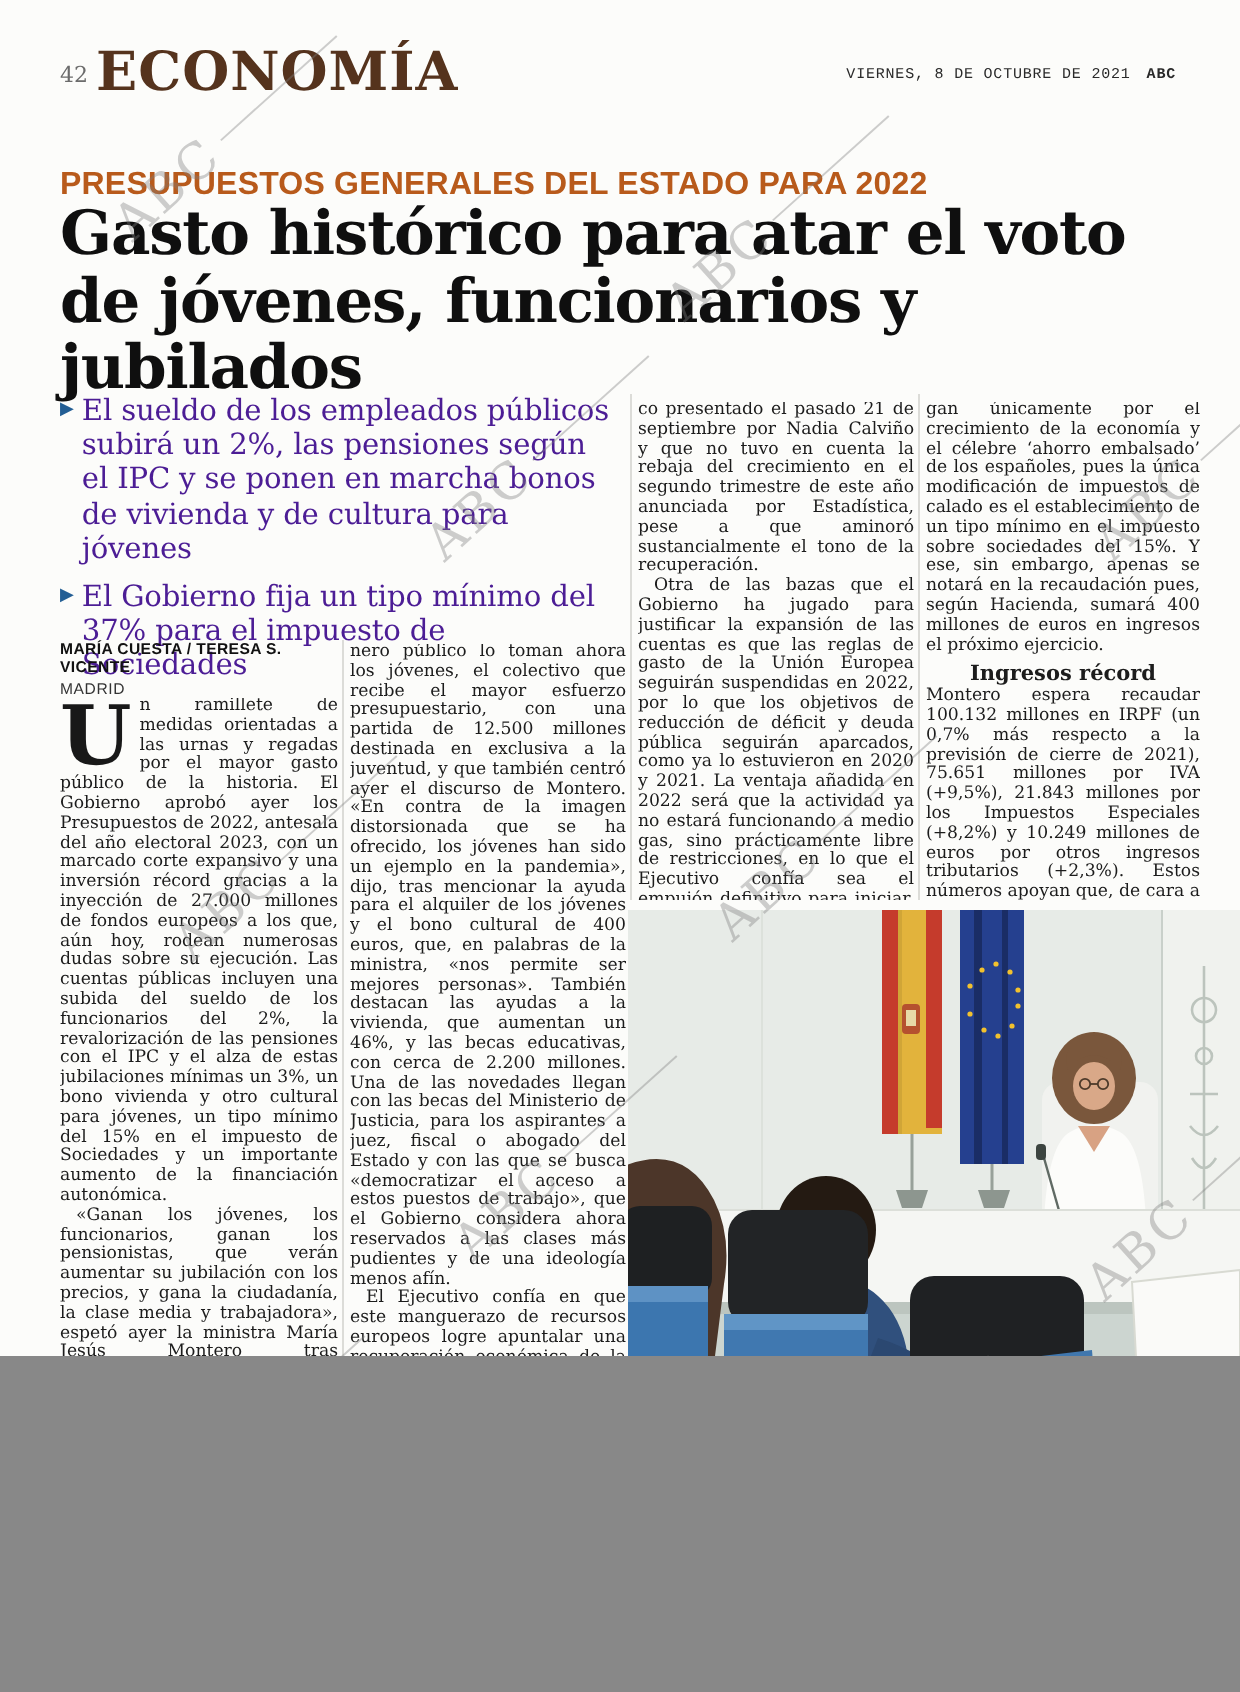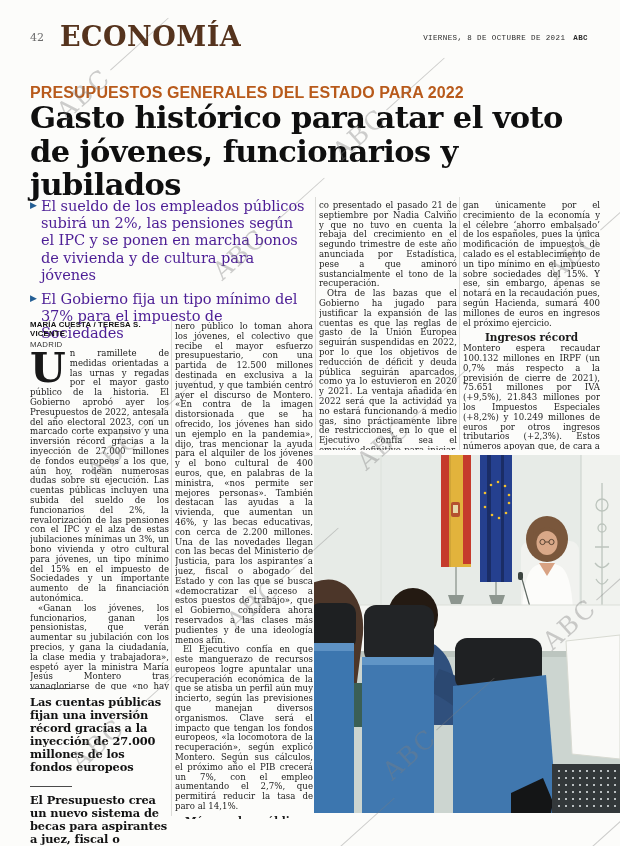--- a/index.html
+++ b/index.html
@@ -1,25 +1,25 @@
 <!DOCTYPE html>
 <html><head>
 <meta charset="utf-8">
 <style>
   html,body{margin:0;padding:0;background:#888;}
   .page{
-    position:relative; width:620px; height:846px; margin:0 auto;
+    position:relative; width:620px; height:678px; margin:0 auto;
     background:#fcfcfa; overflow:hidden;
     font-family:"DejaVu Serif","Liberation Serif",serif;
     color:#1c1c1c;
   }
   
   .page-number{position:absolute;left:30px;top:31px;font-size:11px;color:#6b6b6b;}
   .section-title{
-    position:absolute;left:60px;top:21px;font-size:27px;font-weight:700;
+    position:absolute;left:48px;top:21px;font-size:27px;font-weight:700;
     color:#55331d;letter-spacing:.5px;
   }
   .edition-line{
     position:absolute;right:32px;top:34px;font-size:7.5px;color:#2a2a2a;
     letter-spacing:.4px;font-family:Liberation Mono, monospace;
   }
   .edition-line .brand{font-weight:700;margin-left:8px;}
   
   .kicker{
     position:absolute;left:30px;top:84px;

